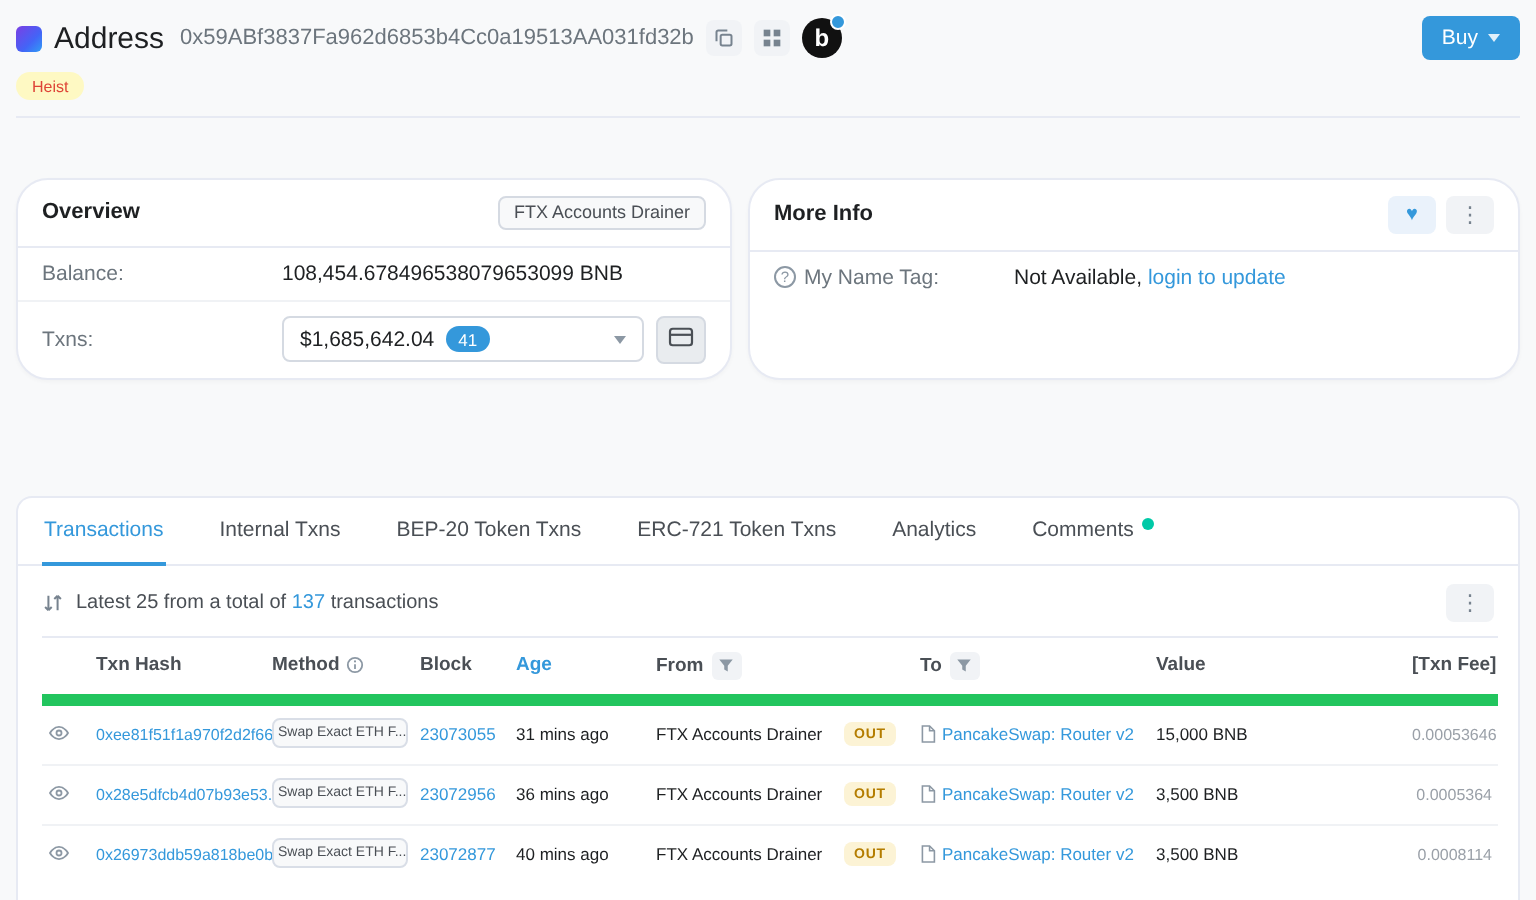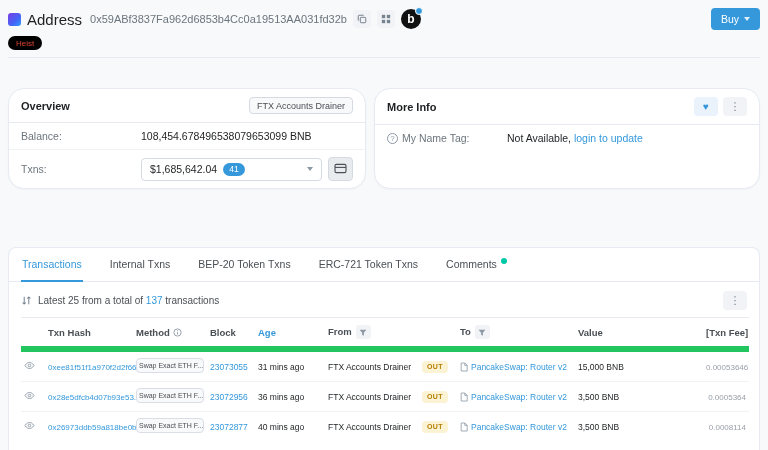--- a/index.html
+++ b/index.html
@@ -26,21 +26,21 @@
     justify-content:center; cursor:pointer; }
   .chat-dot { position:absolute; top:-2px; right:-2px; width:8px; height:8px; background:#3498db;
     border:1.5px solid #fff; border-radius:50%; }
   .ph-spacer { flex:1; }
   .btn-primary { background:#3498db; color:#fff; border:none; border-radius:4px;
     font-size:10.5px; padding:5px 10px; display:inline-flex; align-items:center; gap:5px;
     cursor:pointer; font-family:inherit; }
   .caret { width:0; height:0; border-left:3.5px solid transparent; border-right:3.5px solid transparent;
     border-top:4px solid rgba(255,255,255,.85); display:inline-block; }
   .caret-gray { border-top-color:#8c98a4; }
-  .label-badge { display:inline-block; margin:6px 0 0 0; background:#000000; color:#de4437;
+  .label-badge { display:inline-block; margin:6px 0 0 0; background:#fef9c3; color:#de4437;
     font-size:8px; padding:2.5px 8px; border-radius:9px; }
   .page-divider { border-bottom:1px solid #e7eaf3; margin-top:7px; }
 
   
   .cards-row { display:flex; gap:8px; margin:30px 8px 0 8px; align-items:stretch; }
   .card { background:#fff; border:1px solid #e7eaf3; border-radius:16px;
     box-shadow:0 1px 2px rgba(30,32,34,.03); }
   .card-overview { width:358px; flex:0 0 auto; }
   .card-moreinfo { flex:1; }
   .card-head { display:flex; align-items:center; justify-content:space-between;
@@ -196,20 +196,21 @@
     </div>
   </div>
 </div>
 
 <div class="txn-card">
   <div class="tab-bar">
     <span class="tab active">Transactions</span>
     <span class="tab">Internal Txns</span>
     <span class="tab">BEP-20 Token Txns</span>
     <span class="tab">ERC-721 Token Txns</span>
+    <span class="tab">Analytics</span>
     <span class="tab">
       <span>Comments</span>
       <span class="green-dot"></span>
     </span>
   </div>
 
   <div class="summary-row">
     <span class="summary-left">
       <span style="color:#77838f; display:inline-flex;">
         <svg width="11" height="11" viewBox="0 0 12 12" fill="none" stroke="currentColor" stroke-width="1.1">

